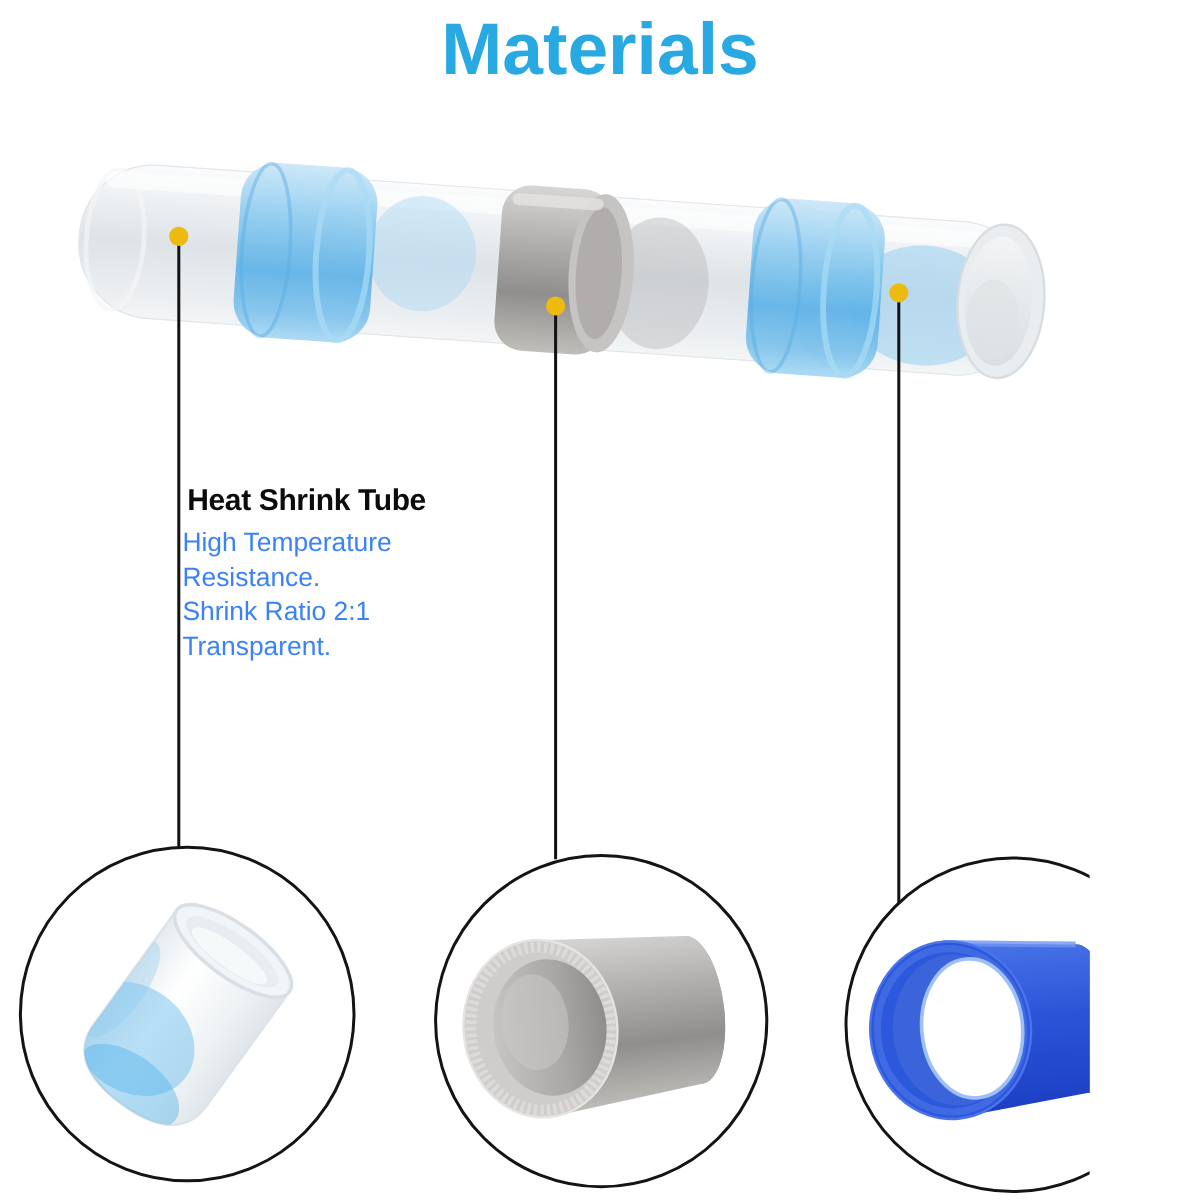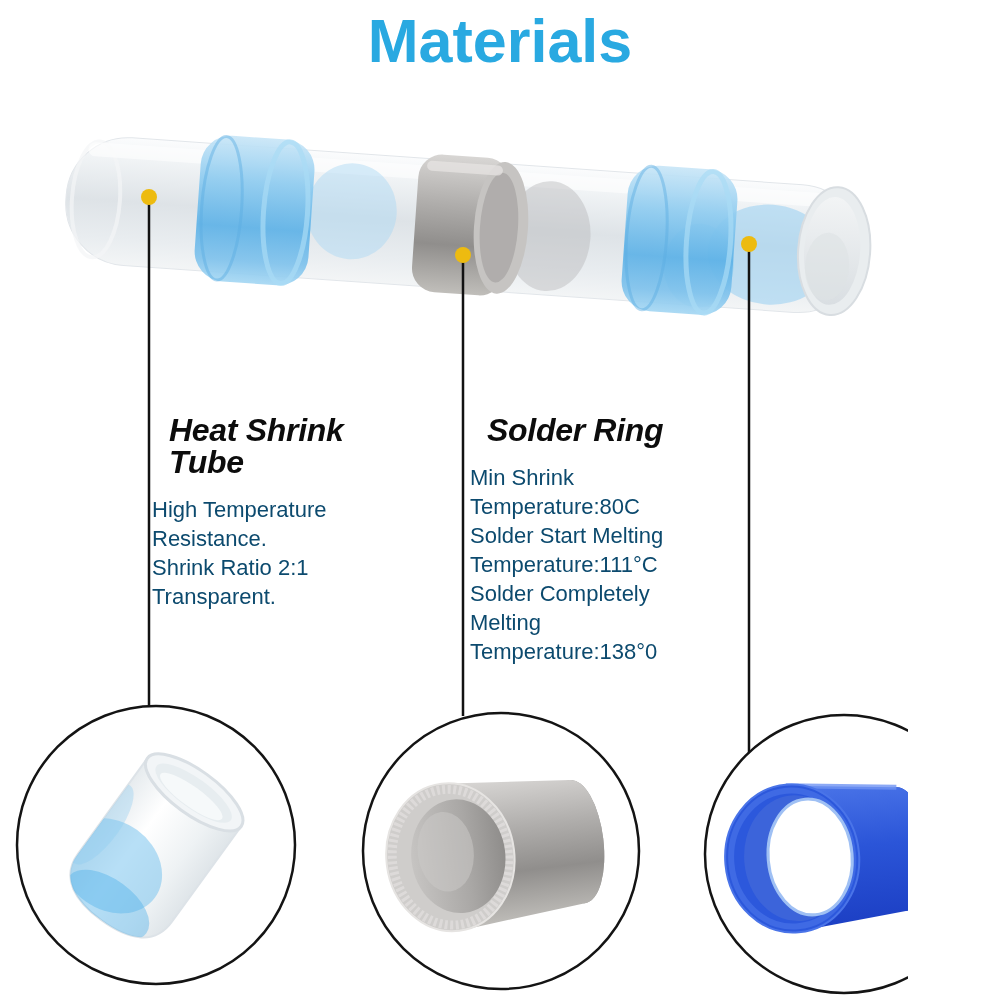--- a/index.html
+++ b/index.html
@@ -2,24 +2,24 @@
 <html><head>
 <meta charset="utf-8">
 <style>
   html,body{margin:0;padding:0;background:#ffffff;}
   .canvas{position:relative;width:908px;height:1000px;background:#fff;overflow:hidden;
           font-family:"Liberation Sans",sans-serif;}
   .art{position:absolute;left:0;top:0;width:1000px;height:1000px;}
   .title{position:absolute;left:0;top:6px;width:1000px;margin:0;text-align:center;
          font-weight:bold;font-size:61px;letter-spacing:0;color:#29a9e1;}
   .callout{position:absolute;color:#161616;}
-  .callout h2{margin:17px;font-size:32px;line-height:32px;font-weight:bold;color:#0c0c0c;
-              letter-spacing:-0.3px;font-style:italic;}
+  .callout h2{margin:4px;font-size:25px;line-height:32px;font-weight:bold;color:#0c0c0c;
+              letter-spacing:-0.3px;}
   .callout p{margin:3px 0 0 0;font-size:22px;line-height:29px;white-space:pre-line;
-             color:#0c4a6e;}
+             color:#3b82f6;}
   #sec1{left:152px;top:397px;width:290px;}
   #sec2{left:470px;top:397px;width:250px;}
   #sec3{left:756px;top:397px;width:240px;}
 </style>
 </head>
 <body>
 
 <div class="canvas">
 
   <h1 class="title">Materials</h1>
@@ -161,27 +161,17 @@
   </svg>
 
   <section class="callout" id="sec1">
     <h2>Heat Shrink Tube</h2>
     <p>High Temperature
 Resistance.
 Shrink Ratio 2:1
 Transparent.</p>
   </section>
 
-  <section class="callout" id="sec2">
-    <h2>Solder Ring</h2>
-    <p>Min Shrink
-Temperature:80C
-Solder Start Melting
-Temperature:111°C
-Solder Completely
-Melting
-Temperature:138°0</p>
-  </section>
 
   <section class="callout" id="sec3">
   </section>
 
 </div>
 
 </body></html>

